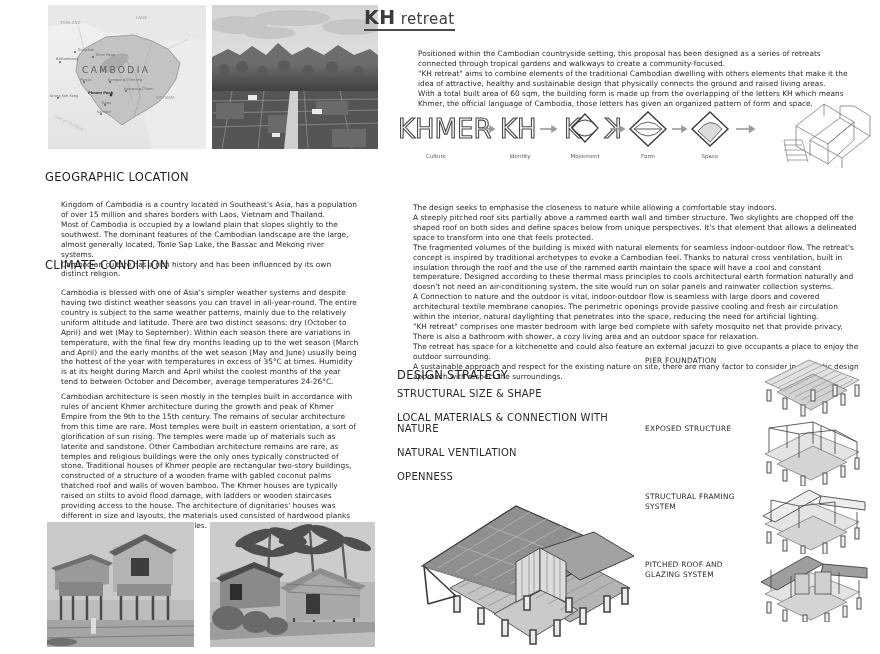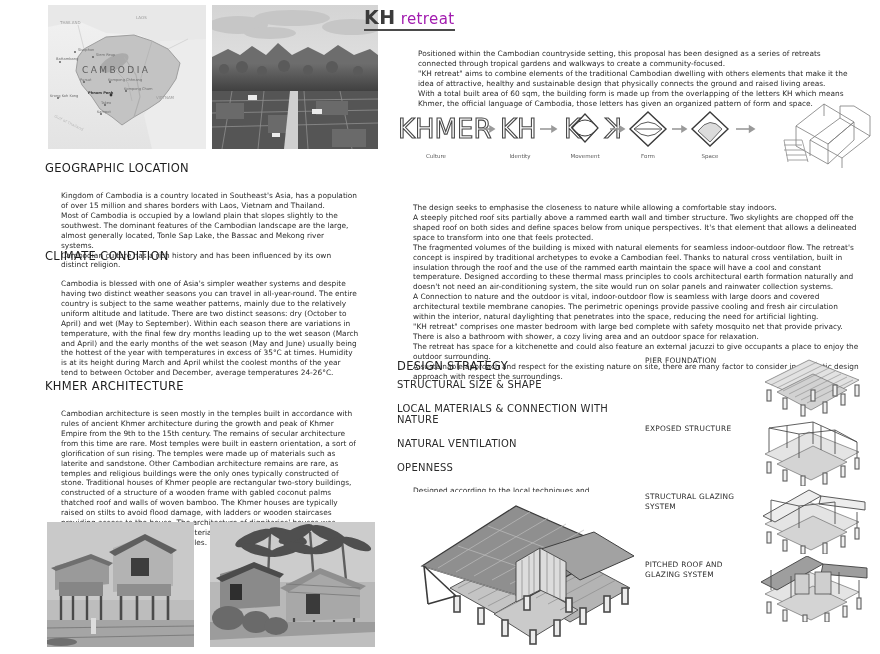--- a/index.html
+++ b/index.html
@@ -15,21 +15,21 @@
     overflow: hidden;
   }
   .board { position: absolute; inset: 0; }
 
   
   .sec-title {
     font-size: 11.5px;
     letter-spacing: .3px;
     color: #1e1e1e;
     font-weight: 400;
-    margin: 3px 0 6px 0;
+    margin: 12px 0 6px 0;
   }
   .body-text {
     font-size: 7.4px;
     line-height: 1.34;
     color: #2b2b2b;
     margin: 16px;
     text-align: left;
     white-space: pre-line;
   }
 
@@ -54,21 +54,21 @@
   .bp1 { left: 0; width: 147px; }
   .bp2 { left: 163px; width: 165px; }
 
   .kh-title { position: absolute; left: 364px; top: 6px; width: 160px; }
   .kh-title .kh-line {
     display: inline-block;
     border-bottom: 2px solid #4a4a4a;
     padding-bottom: 1px;
   }
   .kh-title .kh { font-size: 19px; font-weight: bold; color: #3b3b3b; letter-spacing: .5px; }
-  .kh-title .retreat { font-size: 15px; font-weight: 400; color: #a21caf; letter-spacing: .4px; }
+  .kh-title .retreat { font-size: 15px; font-weight: 400; color: #404040; letter-spacing: .4px; }
 
   .intro { position: absolute; left: 402px; top: 33px; width: 474px; }
 
   
   .diagram { position: absolute; left: 392px; top: 100px; width: 488px; height: 72px; }
   .diagram svg { display: block; }
 
   .main-desc { position: absolute; left: 397px; top: 187px; width: 480px; }
 
   
@@ -216,21 +216,20 @@
 Most of Cambodia is occupied by a lowland plain that slopes slightly to the southwest. The dominant features of the Cambodian landscape are the large, almost generally located, Tonle Sap Lake, the Bassac and Mekong river systems.
 Cambodian culture has a rich history and has been influenced by its own distinct religion.</p>
   </div>
 
   <div class="block-climate">
     <h2 class="sec-title">CLIMATE CONDITION</h2>
     <p class="body-text">Cambodia is blessed with one of Asia's simpler weather systems and despite having two distinct weather seasons you can travel in all-year-round. The entire country is subject to the same weather patterns, mainly due to the relatively uniform altitude and latitude. There are two distinct seasons: dry (October to April) and wet (May to September). Within each season there are variations in temperature, with the final few dry months leading up to the wet season (March and April) and the early months of the wet season (May and June) usually being the hottest of the year with temperatures in excess of 35°C at times. Humidity is at its height during March and April whilst the coolest months of the year tend to between October and December, average temperatures 24-26°C.</p>
   </div>
 
   <div class="block-khmer">
-    <h2 class="sec-title">KHMER ARCHITECTURE</h2>
     <p class="body-text">Cambodian architecture is seen mostly in the temples built in accordance with rules of ancient Khmer architecture during the growth and peak of Khmer Empire from the 9th to the 15th century. The remains of secular architecture from this time are rare. Most temples were built in eastern orientation, a sort of glorification of sun rising. The temples were made up of materials such as laterite and sandstone. Other Cambodian architecture remains are rare, as temples and religious buildings were the only ones typically constructed of stone. Traditional houses of Khmer people are rectangular two-story buildings, constructed of a structure of a wooden frame with gabled coconut palms thatched roof and walls of woven bamboo. The Khmer houses are typically raised on stilts to avoid flood damage, with ladders or wooden staircases providing access to the house. The architecture of dignitaries' houses was different in size and layouts, the materials used consisted of hardwood planks and roofing covered with tiny clay tiles.</p>
   </div>
 
   <div class="bottom-photos">
     <div class="bp bp1">
       <svg width="147" height="125" viewBox="0 0 147 125">
         <rect width="147" height="125" fill="#bdbdbd"></rect>
         <rect width="147" height="78" fill="#c9c9c9"></rect>
 
         <path d="M8,44 L44,34 L62,42 L62,62 L8,68 Z" fill="#9a9a9a"></path>
@@ -474,21 +473,21 @@
             <rect x="54" y="56" width="4" height="10"></rect>
               <rect x="76" y="53" width="4" height="11"></rect>
             <rect x="94" y="46" width="4" height="11"></rect>
               <rect x="108" y="38" width="4" height="11"></rect>
           </g>
         </svg>
       </div>
     </div>
 
     <div class="row">
-      <div class="plabel">STRUCTURAL GLAZING SYSTEM</div>
+      <div class="plabel">STRUCTURAL FRAMING SYSTEM</div>
       <div class="pimg">
         <svg width="130" height="66" viewBox="0 0 130 66">
           <g fill="none" stroke="#6e6e6e" stroke-width=".7">
             <path d="M18,36 L62,14 L112,34 L68,58 Z" fill="#e4e4e4"></path>
             <path d="M30,46 L66,28 L100,44 L64,62 Z" fill="#d4d4d4"></path>
           </g>
           <g fill="#ededed" stroke="#4a4a4a" stroke-width=".9">
             <path d="M16,28 L62,2 L74,8 L28,34 Z"></path>
             <path d="M74,8 L118,14 L118,22 L72,16 Z"></path>
           </g>

